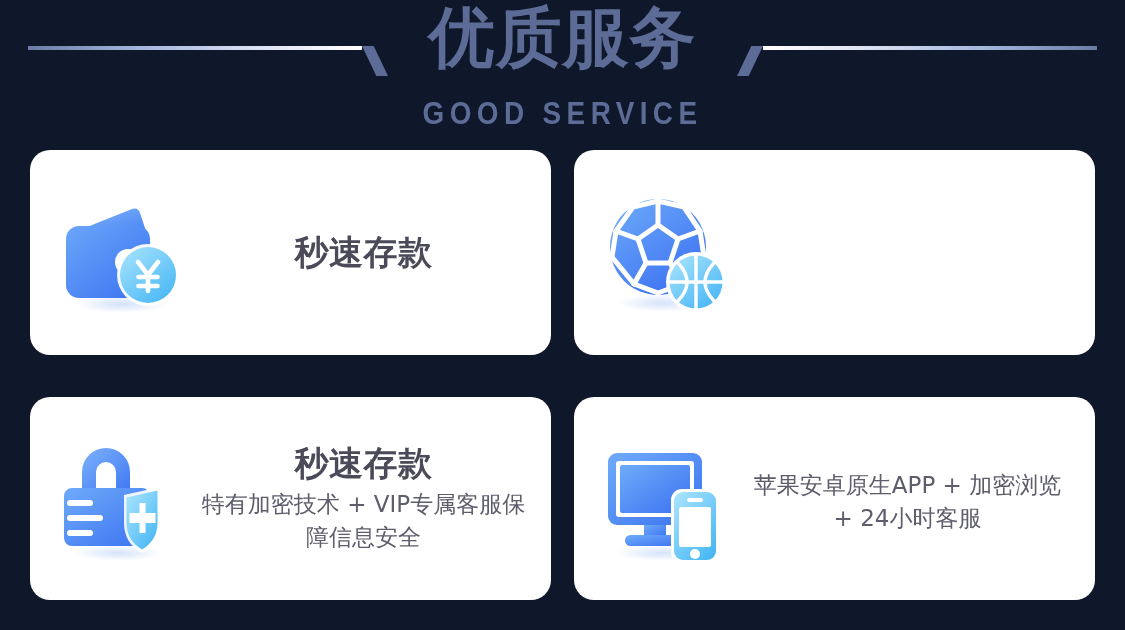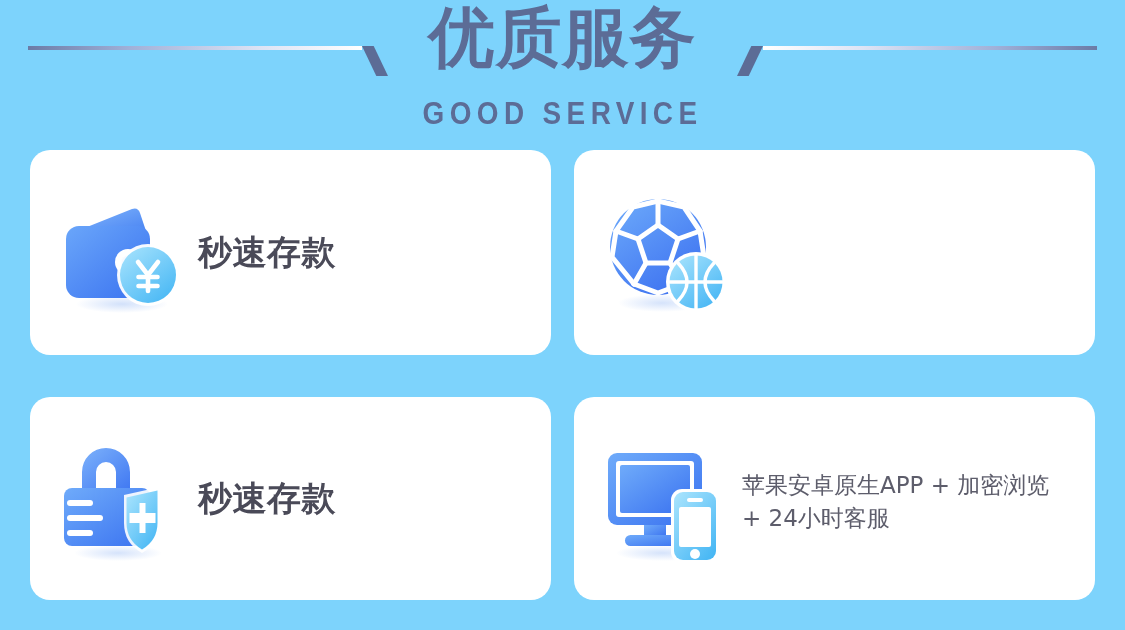--- a/index.html
+++ b/index.html
@@ -2,21 +2,21 @@
 <html><head>
 <meta charset="utf-8">
 <style>
   * { margin:0; padding:0; box-sizing:border-box; }
   html, body {
     width:1125px; height:630px;
     background:#000;
     font-family:"Liberation Sans","DejaVu Sans",sans-serif;
     overflow:hidden;
   }
-  .page { position:relative; width:1125px; height:630px; background:#7dd3fc; }
+  .page { position:relative; width:1125px; height:630px; background:#0f172a; }
 
   
   .header {
     position:absolute; left:0; top:0; width:1125px; height:140px;
   }
   .hdr-line-wrap {
     position:absolute; top:46px; height:22px;
     display:flex; align-items:flex-start;
   }
   .hdr-left  { left:28px;  width:360px; flex-direction:row; }
@@ -58,21 +58,21 @@
     font-family:"Liberation Sans","DejaVu Sans",sans-serif;
   }
 
   
   .grid {
     position:absolute; left:30px; top:150px;
     width:1065px; height:450px;
     display:grid;
     grid-template-columns:521px 521px;
     grid-template-rows:205px 203px;
-    column-gap:23px; row-gap:42px;
+    column-gap:23px; row-gap:42px;text-align:center;
   }
   .card {
     background:#ffffff;
     border-radius:20px;
     display:flex; align-items:center;
     padding:0 18px 0 26px;
     overflow:hidden;
   }
   .card-icon {
     flex:none; width:132px; height:132px;
@@ -230,20 +230,21 @@
             <path d="M14 85 H44"></path>
             <path d="M14 100 H34"></path>
           </g>
           <path d="M68 62 L104 54 L104 90 Q104 110 86 120 Q68 110 68 90 Z" fill="#ffffff" opacity="0.9"></path>
           <path d="M70.5 64.5 L101.5 57.5 L101.5 89.5 Q101.5 107.5 86 116.5 Q70.5 107.5 70.5 89.5 Z" fill="url(#l3)"></path>
           <path d="M81 79 H91 V69 H97 V79 H107 V89 H97 V99 H91 V89 H81 Z" transform="translate(-7.5,1)" fill="#ffffff"></path>
         </svg>
       </div>
       <div class="card-text">
         <div class="card-title">秒速存款</div>
+        <div class="card-desc">特有加密技术 + VIP专属客服保障信息安全</div>
       </div>
     </div>
 
     <div class="card">
       <div class="card-icon">
         <svg class="icon-svg" viewBox="0 0 132 132" xmlns="http://www.w3.org/2000/svg">
           <defs>
             <linearGradient id="m1" x1="0" y1="0" x2="1" y2="1">
               <stop offset="0" stop-color="#6fabfa"></stop>
                 <stop offset="1" stop-color="#3a72f0"></stop>

